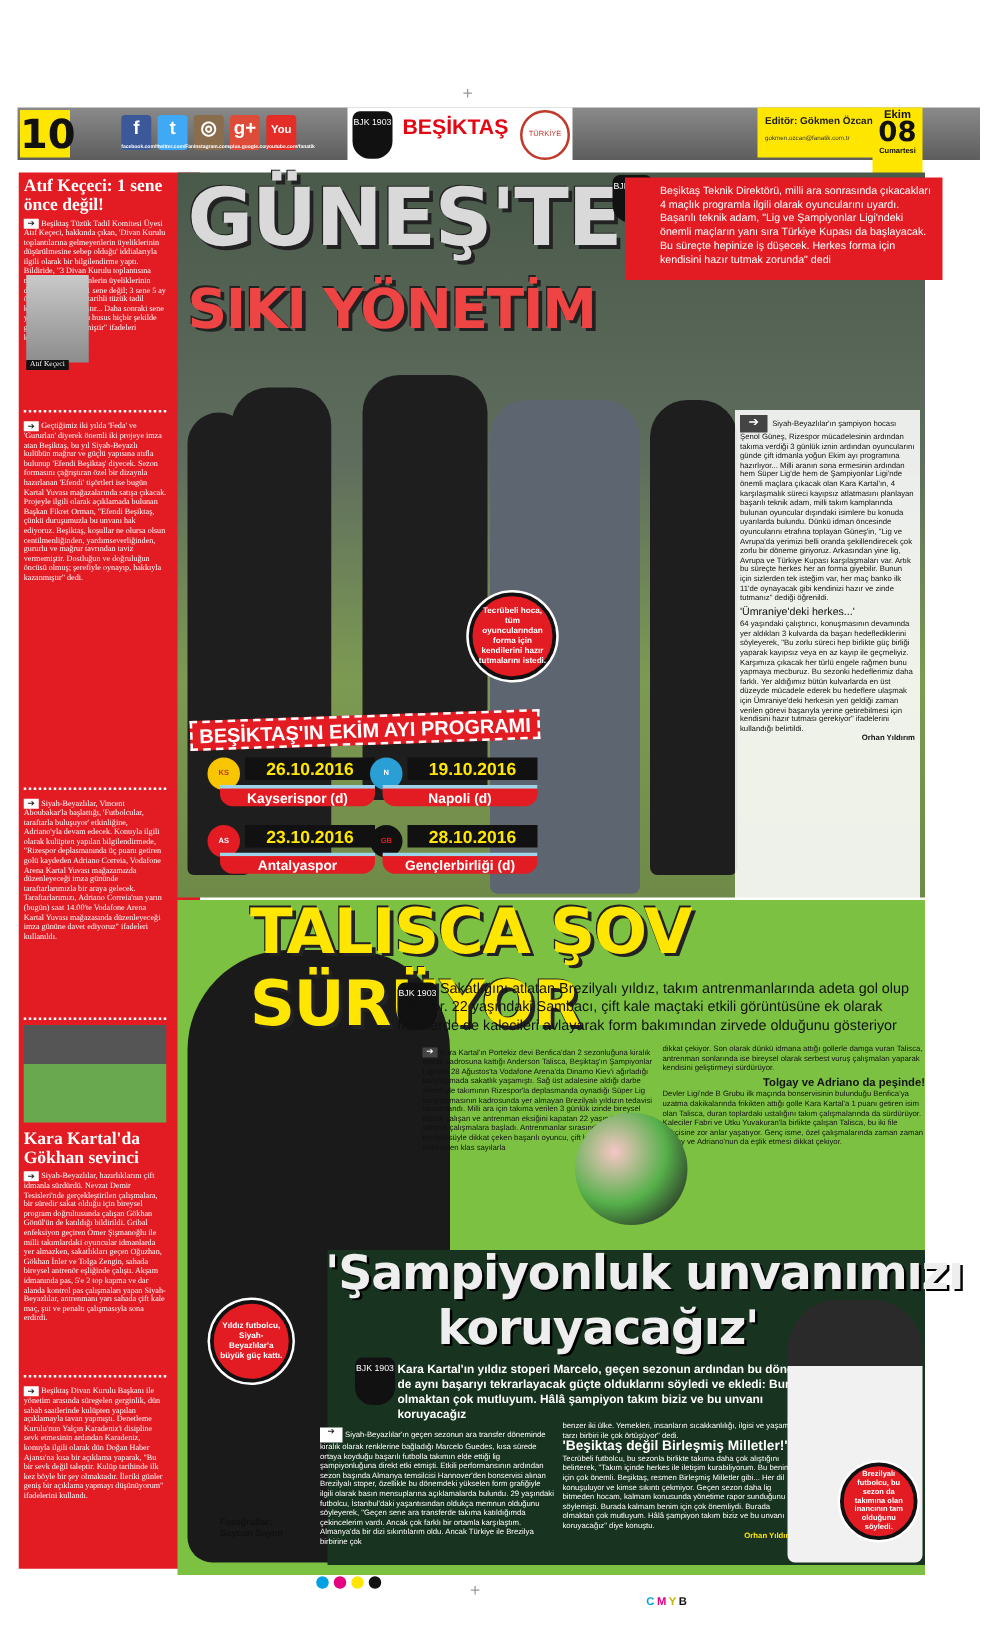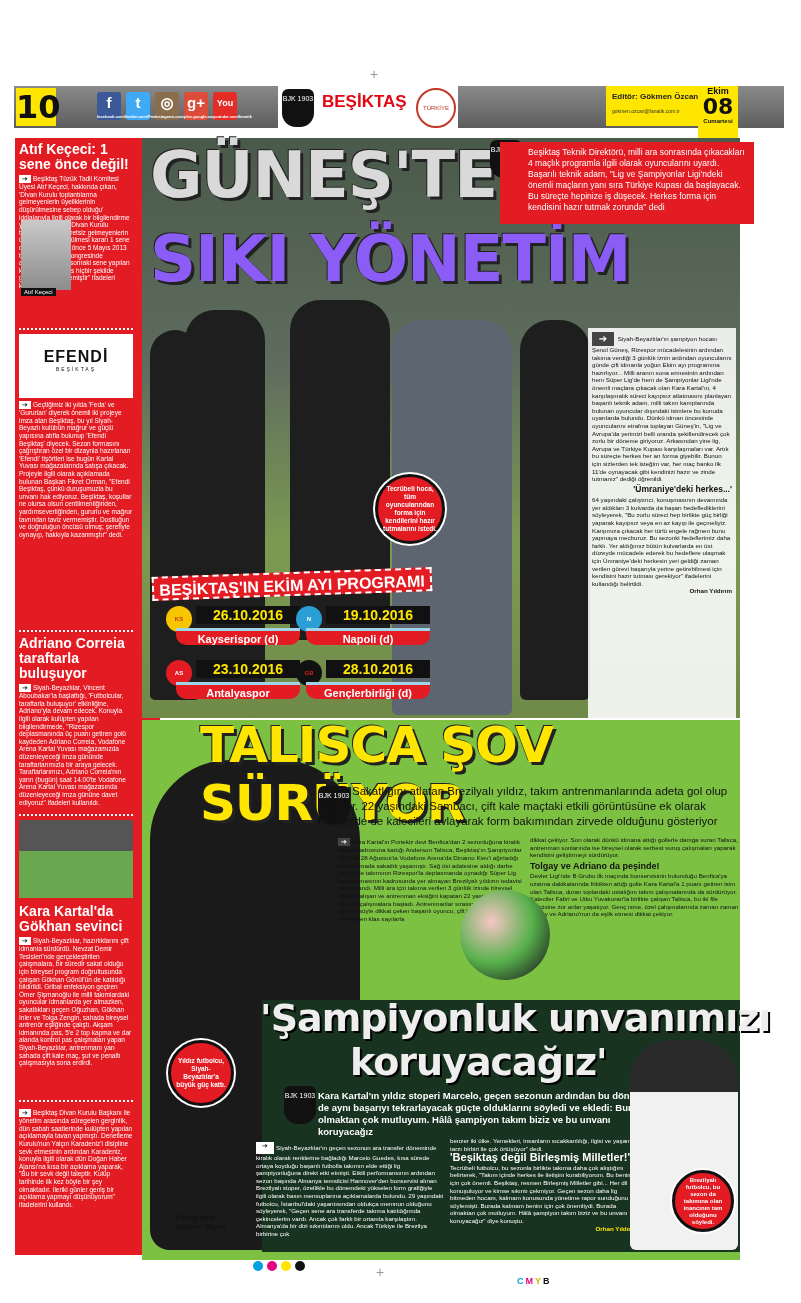--- a/index.html
+++ b/index.html
@@ -17,55 +17,55 @@
   .seal { left: 416px; top: 88px; width: 40px; height: 40px; border-radius: 50%; border: 2px solid #c0392b; background: #fff; color:#c0392b; font-size:6px; text-align:center; line-height:36px; }
   .editor-box { left: 606px; top: 86px; width: 96px; height: 40px; background: #ffe600; }
   .editor-name { left: 612px; top: 92px; font-size: 8px; font-weight: bold; color: #222; }
   .editor-mail { left: 612px; top: 108px; font-size: 5px; color: #333; }
   .date-box { left: 698px; top: 86px; width: 40px; height: 60px; background: #ffe600; text-align: center; }
   .date-month { font-size: 9px; font-weight: bold; color: #111; }
   .date-day { font-size: 22px; font-weight: bold; color: #111; line-height: 22px; font-family: "DejaVu Sans", sans-serif; }
   .date-weekday { font-size: 6px; font-weight: bold; color: #111; }
 
   
-  .sidebar { left: 15px; top: 138px; width: 145px; height: 1117px; background: #e31b23; }
+  .sidebar { left: 15px; top: 138px; width: 145px; height: 1117px; background: #e31b23; font-family: Liberation Serif, serif; }
   .sb-sec { position: absolute; left: 4px; width: 114px; color: #fff; }
   .sb-title { font-weight: bold; font-size: 14px; line-height: 15px; color: #fff; }
   .sb-body { font-size: 6.5px; line-height: 7.6px; color: #fff; margin-top: 3px; }
   .sb-arrow { display:inline-block; width:12px; height:8px; background:#fff; color:#222; font-size:7px; line-height:8px; text-align:center; margin-right:2px; vertical-align: middle; }
   .dotline { position:absolute; left: 4px; width: 114px; border-top: 2px dotted #fff; }
   .photo { position: absolute; background: linear-gradient(#c9c9c9, #8c8c8c); }
   .cap { position:absolute; background: #111; color: #fff; font-size: 6px; padding: 1px 3px; }
 
   
   .hero { left: 142px; top: 138px; width: 598px; height: 580px; background: linear-gradient(180deg, #4a5a4a 0%, #5f6d5e 40%, #7d9a52 70%, #6f8a48 100%); }
   .headline1 { left: 150px; top: 138px; font-size: 64px; font-weight: bold; color: #d9d9d9; letter-spacing: -1px; text-shadow: 3px 3px 0 #222, -1px -1px 0 #222; font-family: "DejaVu Sans", sans-serif; }
-  .headline2 { left: 150px; top: 222px; font-size: 64px; font-weight: bold; color: #8b5cf6; letter-spacing: -1px; text-shadow: 3px 3px 0 #222, -1px -1px 0 #222; font-family: "DejaVu Sans", sans-serif; }
+  .headline2 { left: 150px; top: 222px; font-size: 44px; font-weight: bold; color: #ef4444; letter-spacing: -1px; text-shadow: 3px 3px 0 #222, -1px -1px 0 #222; font-family: "DejaVu Sans", sans-serif; }
   .lead-box { left: 500px; top: 142px; width: 254px; height: 82px; background: #e31b23; color: #fff; font-size: 8.5px; line-height: 11px; padding: 5px 6px 4px 28px; }
   .players { background: #1e1e1e; border-radius: 30px 30px 6px 6px; }
   .coach { background: #5d6670; border-radius: 30px 30px 6px 6px; }
   .textbox-right { left: 588px; top: 328px; width: 148px; height: 392px; background: rgba(255,255,255,0.88); font-size: 6.2px; line-height: 7.6px; color: #111; padding: 4px 4px; }
-  .tb-sub { font-size: 8.5px; font-weight: bold; text-align: right; margin: 3px 0; }
+  .tb-sub { font-size: 8.5px; font-weight: normal; text-align: left; margin: 3px 0; }
   .tb-author { text-align: right; font-weight: bold; }
   .bubble { border-radius: 50%; background: #e31b23; color: #fff; font-size: 6.5px; line-height: 8px; text-align: center; font-weight: bold; display:flex; align-items:center; justify-content:center; border: 3px solid #111; box-shadow: 0 0 0 2px #fff; padding: 4px; }
 
   
   .prog-title { left: 152px; top: 572px; width: 280px; height: 24px; background: #e31b23; color: #fff; font-weight: bold; font-size: 16px; line-height: 24px; text-align: center; transform: rotate(-2deg); border: 2px dashed #fff; }
   .match { position: absolute; width: 136px; height: 40px; }
   .match-date { position:absolute; left: 30px; top: 0; width: 104px; height: 18px; background: #111; color: #ffe600; font-weight: bold; font-size: 14px; line-height: 18px; text-align: center; }
   .match-team { position:absolute; left: 10px; top: 22px; width: 124px; height: 17px; background: #e31b23; color: #fff; font-weight: bold; font-size: 11px; line-height: 17px; text-align: center; border-radius: 0 0 10px 10px; border-top: 3px solid #9fd3e8; }
   .match-logo { position:absolute; left: 0; top: 0; width: 26px; height: 26px; border-radius: 50%; font-size: 6px; font-weight: bold; text-align:center; line-height: 26px; }
 
   
   .green-area { left: 142px; top: 720px; width: 598px; height: 540px; background: #7dc143; }
   .talisca-title { left: 200px; top: 716px; font-size: 50px; font-weight: bold; color: #ffe600; text-shadow: 3px 3px 0 #222, -1px -1px 0 #222; letter-spacing: -1px; font-family: "DejaVu Sans", sans-serif; }
   .talisca-lead { left: 318px; top: 784px; width: 430px; font-size: 11.5px; line-height: 15px; font-weight: normal; color: #111; }
   .talisca-col1 { left: 338px; top: 838px; width: 190px; font-size: 6.2px; line-height: 7.6px; color: #111; }
   .talisca-col2 { left: 530px; top: 836px; width: 210px; font-size: 6.2px; line-height: 7.6px; color: #111; }
-  .talisca-sub { font-size: 9px; font-weight: bold; margin: 4px 0 2px; }
+  .talisca-sub { font-size: 9px; font-weight: bold; margin: 4px 0 2px; text-align: right; }
   .player-talisca { left: 150px; top: 760px; width: 210px; height: 490px; background: #1a1a1a; border-radius: 80px 80px 20px 20px; }
   .ball { left: 460px; top: 890px; width: 90px; height: 90px; border-radius: 50%; background: radial-gradient(circle at 35% 35%, #f7c6c6, #56b04a 50%, #222 90%); }
   .dark-box { left: 262px; top: 1000px; width: 478px; height: 252px; background: #18331f; }
   .sampiyon1 { left: 260px; top: 996px; font-size: 38px; font-weight: bold; color: #eee; text-shadow: 2px 2px 0 #000; letter-spacing: -1px; font-family: "DejaVu Sans", sans-serif; }
   .sampiyon2 { left: 350px; top: 1040px; font-size: 38px; font-weight: bold; color: #eee; text-shadow: 2px 2px 0 #000; letter-spacing: -1px; font-family: "DejaVu Sans", sans-serif; }
   .marcelo-lead { left: 318px; top: 1090px; width: 345px; font-size: 9.5px; line-height: 12px; font-weight: bold; color: #fff; }
   .marcelo-col1 { left: 256px; top: 1142px; width: 188px; font-size: 6.2px; line-height: 7.6px; color: #fff; }
   .marcelo-col2 { left: 450px; top: 1137px; width: 188px; font-size: 6.2px; line-height: 7.6px; color: #fff; }
   .marcelo-sub { font-size: 11px; font-weight: bold; margin: 2px 0; color: #fff; }
   .marcelo-photo { left: 630px; top: 1040px; width: 108px; height: 210px; background: linear-gradient(#2a2a2a 0 25%, #f1f1f1 25% 100%); border-radius: 40px 40px 6px 6px; }
@@ -106,30 +106,25 @@
 <div class="abs sidebar">
   <div class="sb-sec" style="top:4px">
     <div class="sb-title">Atıf Keçeci: 1 sene önce değil!</div>
     <div class="photo" style="left:2px;top:78px;width:50px;height:70px"></div>
     <div class="cap" style="left:2px;top:146px">Atıf Keçeci</div>
     <div class="sb-body" style="padding-right:0"><span class="sb-arrow">➔</span><span>Beşiktaş Tüzük Tadil Komitesi Üyesi Atıf Keçeci, hakkında çıkan, 'Divan Kurulu toplantılarına gelmeyenlerin üyeliklerinin düşürülmesine sebep olduğu' iddialarıyla ilgili olarak bir bilgilendirme yaptı. Bildiride, "3 Divan Kurulu toplantısına mazeretsiz gelmeyenlerin üyeliklerinin düşürülmesi kararı 1 sene değil; 3 sene 5 ay önce 5 Mayıs 2013 tarihli tüzük tadil kongresinde alınmıştır... Daha sonraki sene yapılan kongrede bu husus hiçbir şekilde gündeme getirilmemiştir" ifadeleri kullanıldı.</span></div>
   </div>
   <div class="dotline" style="top:190px"></div>
 
   <div class="sb-sec" style="top:196px">
-    <div style="background:#fff;height:64px;text-align:center;padding-top:14px">
-      <div style="color:#111;font-weight:bold;font-size:16px;letter-spacing:1px">EFENDİ</div>
-      <div style="color:#111;font-size:5px;letter-spacing:2px">BEŞİKTAŞ</div>
-    </div>
     <div class="sb-body"><span class="sb-arrow">➔</span><span>Geçtiğimiz iki yılda 'Feda' ve 'Gururlan' diyerek önemli iki projeye imza atan Beşiktaş, bu yıl Siyah-Beyazlı kulübün mağrur ve güçlü yapısına atıfla bulunup 'Efendi Beşiktaş' diyecek. Sezon formasını çağrıştıran özel bir dizaynla hazırlanan 'Efendi' tişörtleri ise bugün Kartal Yuvası mağazalarında satışa çıkacak. Projeyle ilgili olarak açıklamada bulunan Başkan Fikret Orman, "Efendi Beşiktaş, çünkü duruşumuzla bu unvanı hak ediyoruz. Beşiktaş, koşullar ne olursa olsun centilmenliğinden, yardımseverliğinden, gururlu ve mağrur tavrından taviz vermemiştir. Dostluğun ve doğruluğun öncüsü olmuş; şerefiyle oynayıp, hakkıyla kazanmıştır" dedi.</span></div>
   </div>
   <div class="dotline" style="top:492px"></div>
 
   <div class="sb-sec" style="top:498px">
-    <div class="sb-title">Adriano Correia taraftarla buluşuyor</div>
     <div class="sb-body"><span class="sb-arrow">➔</span><span>Siyah-Beyazlılar, Vincent Aboubakar'la başlattığı, 'Futbolcular, taraftarla buluşuyor' etkinliğine, Adriano'yla devam edecek. Konuyla ilgili olarak kulüpten yapılan bilgilendirmede, "Rizespor deplasmanında üç puanı getiren golü kaydeden Adriano Correia, Vodafone Arena Kartal Yuvası mağazamızda düzenleyeceği imza gününde taraftarlarımızla bir araya gelecek. Taraftarlarımızı, Adriano Correia'nın yarın (bugün) saat 14.00'te Vodafone Arena Kartal Yuvası mağazasında düzenleyeceği imza gününe davet ediyoruz" ifadeleri kullanıldı.</span></div>
   </div>
   <div class="dotline" style="top:676px"></div>
   <div class="photo" style="left:4px;top:682px;width:114px;height:78px;background:linear-gradient(#555 0 40%, #6aa84f 40% 100%)"></div>
 
   <div class="sb-sec" style="top:766px">
     <div class="sb-title">Kara Kartal'da Gökhan sevinci</div>
     <div class="sb-body"><span class="sb-arrow">➔</span><span>Siyah-Beyazlılar, hazırlıklarını çift idmanla sürdürdü. Nevzat Demir Tesisleri'nde gerçekleştirilen çalışmalara, bir süredir sakat olduğu için bireysel program doğrultusunda çalışan Gökhan Gönül'ün de katıldığı bildirildi. Gribal enfeksiyon geçiren Ömer Şişmanoğlu ile milli takımlardaki oyuncular idmanlarda yer almazken, sakatlıkları geçen Oğuzhan, Gökhan İnler ve Tolga Zengin, sahada bireysel antrenör eşliğinde çalıştı. Akşam idmanında pas, 5'e 2 top kapma ve dar alanda kontrol pas çalışmaları yapan Siyah-Beyazlılar, antrenmanı yarı sahada çift kale maç, şut ve penaltı çalışmasıyla sona erdirdi.</span></div>
   </div>
   <div class="dotline" style="top:962px"></div>

